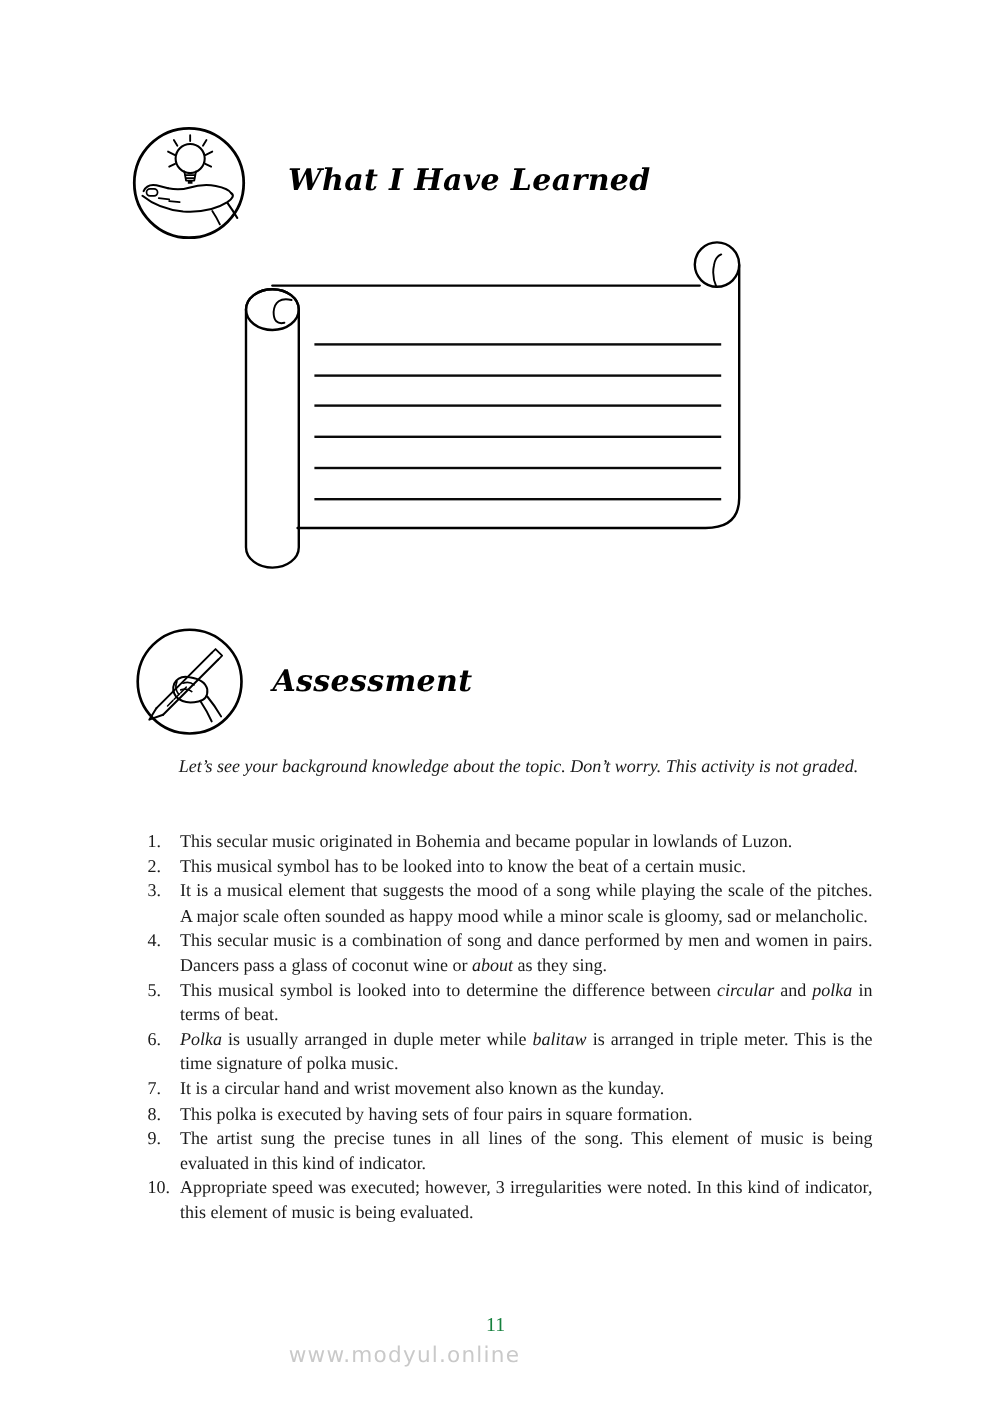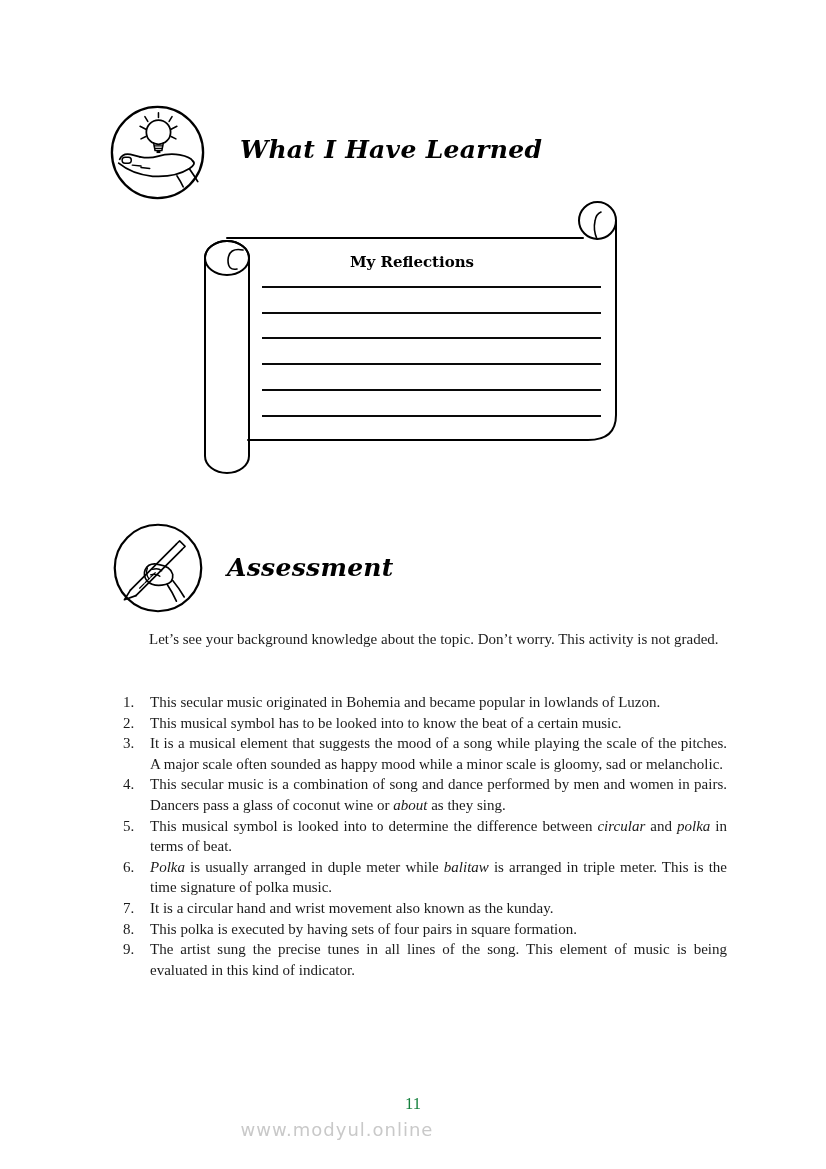--- a/index.html
+++ b/index.html
@@ -17,21 +17,21 @@
   .scroll-wrap{left:203px;top:200px;width:430px;height:285px;}
   .reflect-title{
     position:absolute;left:59px;top:53px;width:300px;text-align:center;
     font-family:"DejaVu Serif",serif;font-weight:bold;font-size:15px;color:#000;
   }
   .ref-lines{position:absolute;left:59px;top:86px;width:339px;height:140px;}
   .ref-line{position:absolute;left:0;width:339px;height:0;border-top:2px solid #0a0a0a;}
   
   .intro{
     left:100px;top:629px;width:627px;font-size:15px;line-height:20.6px;
-    text-align:justify;text-indent:49px;
+    text-align:justify;text-indent:49px;font-style:italic;
   }
   .qlist{left:100px;top:692px;width:627px;font-size:15px;line-height:20.6px;}
   .qitem{display:flex;}
   .qnum{flex:0 0 27px;margin-left:23px;white-space:nowrap;}
   .qtext{flex:1;text-align:justify;}
   
   .pageno{left:0;top:1094px;width:826px;text-align:center;font-size:16.5px;color:#15803d;}
   .watermark{
     left:0;top:1119px;width:674px;text-align:center;
     font-family:"DejaVu Sans",sans-serif;font-size:18px;letter-spacing:1px;color:#c9c9c9;
@@ -70,21 +70,20 @@
 
     <path class="ln" d="M413,21 V215 Q413,240 385,240 H45" stroke-width="2"></path>
 
     <circle class="ln" cx="394.5" cy="20.5" r="18.5" fill="#fff" stroke-width="2"></circle>
     <path class="ln" d="M394,39 Q390,30 392,21 Q393,14 398,12" stroke-width="1.6"></path>
 
     <path class="ln" d="M2,58 A22,17 0 0 1 46,58 V256 A22,17 0 0 1 2,256 Z" fill="#fff" stroke-width="2"></path>
     <ellipse class="ln" cx="24" cy="58" rx="22" ry="17" fill="#fff" stroke-width="2"></ellipse>
     <path class="ln" d="M40,50 Q26,47 25,60 Q25,71 34,69" stroke-width="1.6"></path>
   </svg>
-  <div class="reflect-title">My Reflections</div>
   <div class="ref-lines">
       <div class="ref-line" style="top: 0px;"></div>
       <div class="ref-line" style="top: 25.7px;"></div>
       <div class="ref-line" style="top: 51.4px;"></div>
       <div class="ref-line" style="top: 77.1px;"></div>
       <div class="ref-line" style="top: 102.8px;"></div>
       <div class="ref-line" style="top: 128.5px;"></div>
     </div>
 </div>
 
@@ -137,16 +136,20 @@
       <span class="qtext">It is a circular hand and wrist movement also known as the kunday.</span>
     </div>
     <div class="qitem">
       <span class="qnum">8.</span>
       <span class="qtext">This polka is executed by having sets of four pairs in square formation.</span>
     </div>
     <div class="qitem">
       <span class="qnum">9.</span>
       <span class="qtext">The artist sung the precise tunes in all lines of the song. This element of music is being evaluated in this kind of indicator.</span>
     </div>
+    <div class="qitem">
+      <span class="qnum">10.</span>
+      <span class="qtext">Appropriate speed was executed; however, 3 irregularities were noted. In this kind of indicator, this element of music is being evaluated.</span>
+    </div>
   </div>
 
 <div class="abs pageno">11</div>
 <div class="abs watermark">www.modyul.online</div>
 
 </body></html>

